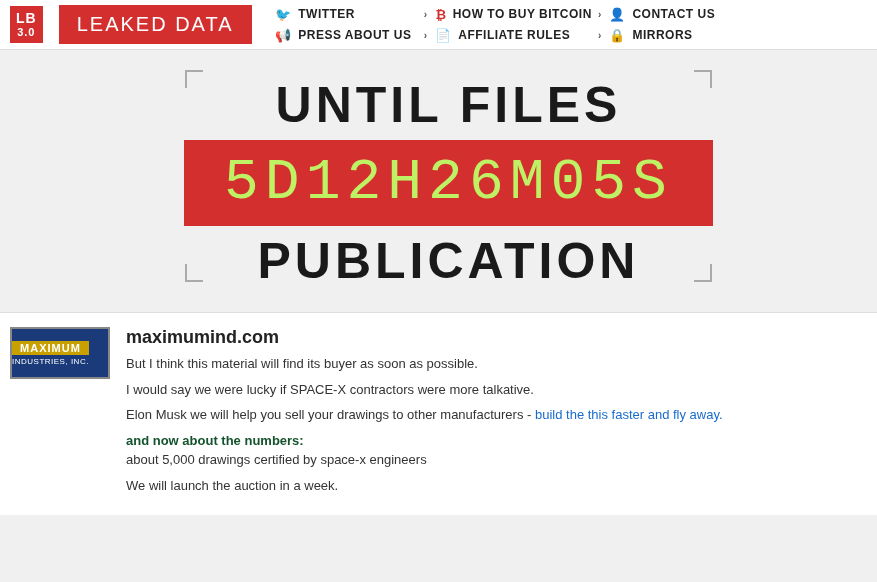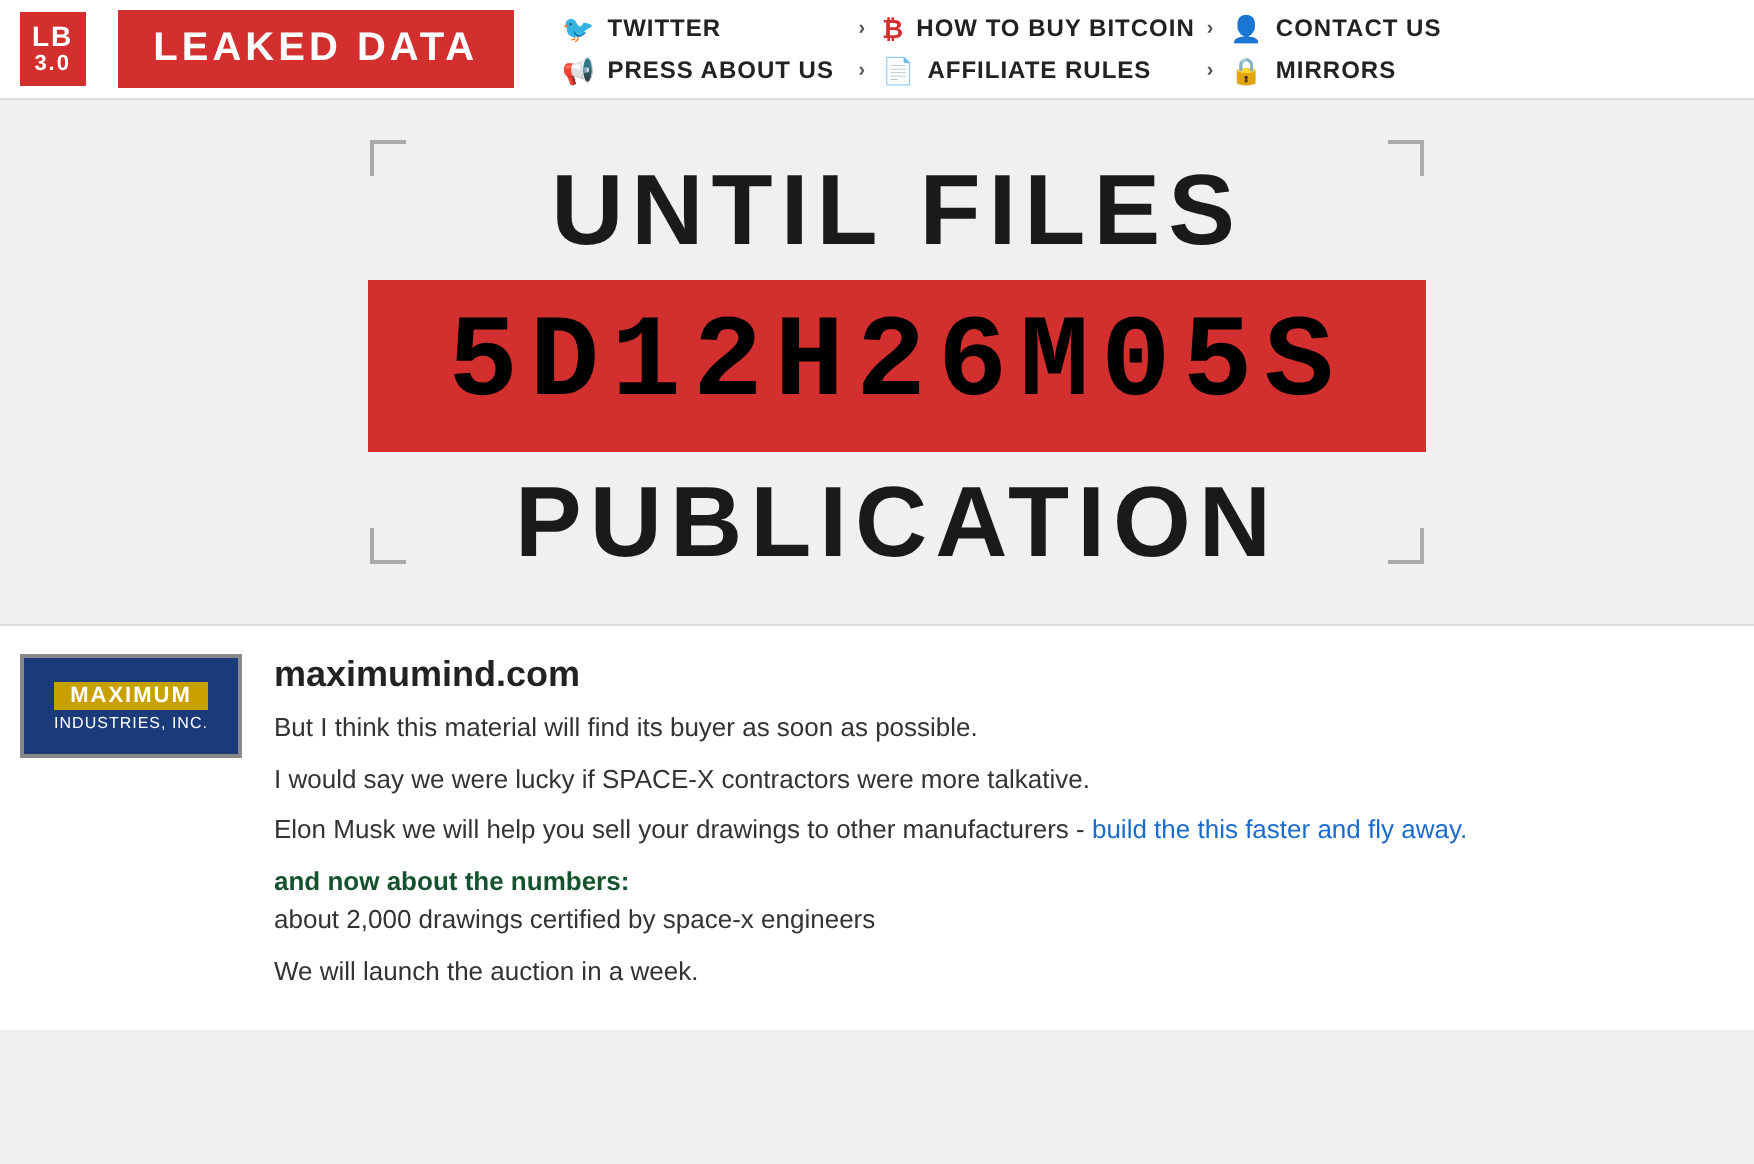--- a/index.html
+++ b/index.html
@@ -38,21 +38,21 @@
       align-items: center;
       line-height: 1.2;
     }
     .logo-box .lb {
       font-size: 14px;
       font-weight: 900;
     }
     .leaked-data-banner {
       background: #d32f2f;
       color: #fff;
-      font-weight: 700;
+      font-weight: 400;
       font-size: 20px;
       padding: 8px 18px;
       letter-spacing: 2px;
       margin-right: 20px;
     }
     .nav-columns {
       display: flex;
       gap: 0;
       flex: 1;
     }
@@ -123,22 +123,22 @@
       line-height: 1;
       margin-bottom: 10px;
     }
     .timer-box {
       background: #d32f2f;
       padding: 14px 40px;
       margin-bottom: 10px;
     }
     .timer-value {
       font-size: 58px;
-      font-weight: 700;
-      color: #000000;
+      font-weight: 400;
+      color: #bef264;
       letter-spacing: 6px;
       font-family: 'Courier New', monospace;
       line-height: 1;
     }
     .publication-text {
       font-size: 50px;
       font-weight: 900;
       color: #1a1a1a;
       text-transform: uppercase;
       letter-spacing: 4px;
@@ -155,26 +155,25 @@
 
     
     .victim-section {
       display: flex;
       gap: 16px;
       padding: 14px 10px;
       background: #fff;
       border-top: 1px solid #ddd;
     }
     .victim-logo {
-      width: 111px;
+      width: 100px;
       height: 52px;
       background: #1a3a7a;
       display: flex;
       align-items: center;
-      justify-content: center;
       flex-shrink: 0;
       border: 2px solid #888;
     }
     .victim-logo-inner {
       display: flex;
       flex-direction: column;
       align-items: center;
     }
     .victim-logo-top {
       color: #fff;
@@ -299,19 +298,19 @@
       </div>
     </div>
 
     <div class="victim-content">
       <div class="victim-domain">maximumind.com</div>
       <div class="victim-desc">
         <p>But I think this material will find its buyer as soon as possible.</p>
         <p>I would say we were lucky if SPACE-X contractors were more talkative.</p>
         <p>Elon Musk we will help you sell your drawings to other manufacturers - <span class="highlight">build the this faster and fly away.</span></p>
         <p><span class="numbers-label">and now about the numbers:</span><br>
-        <span>about 2,000 drawings certified by space-x engineers</span></p>
+        <span>about 5,000 drawings certified by space-x engineers</span></p>
         <p>We will launch the auction in a week.</p>
       </div>
     </div>
   </div>
 
 </div>
 
 </body></html>

